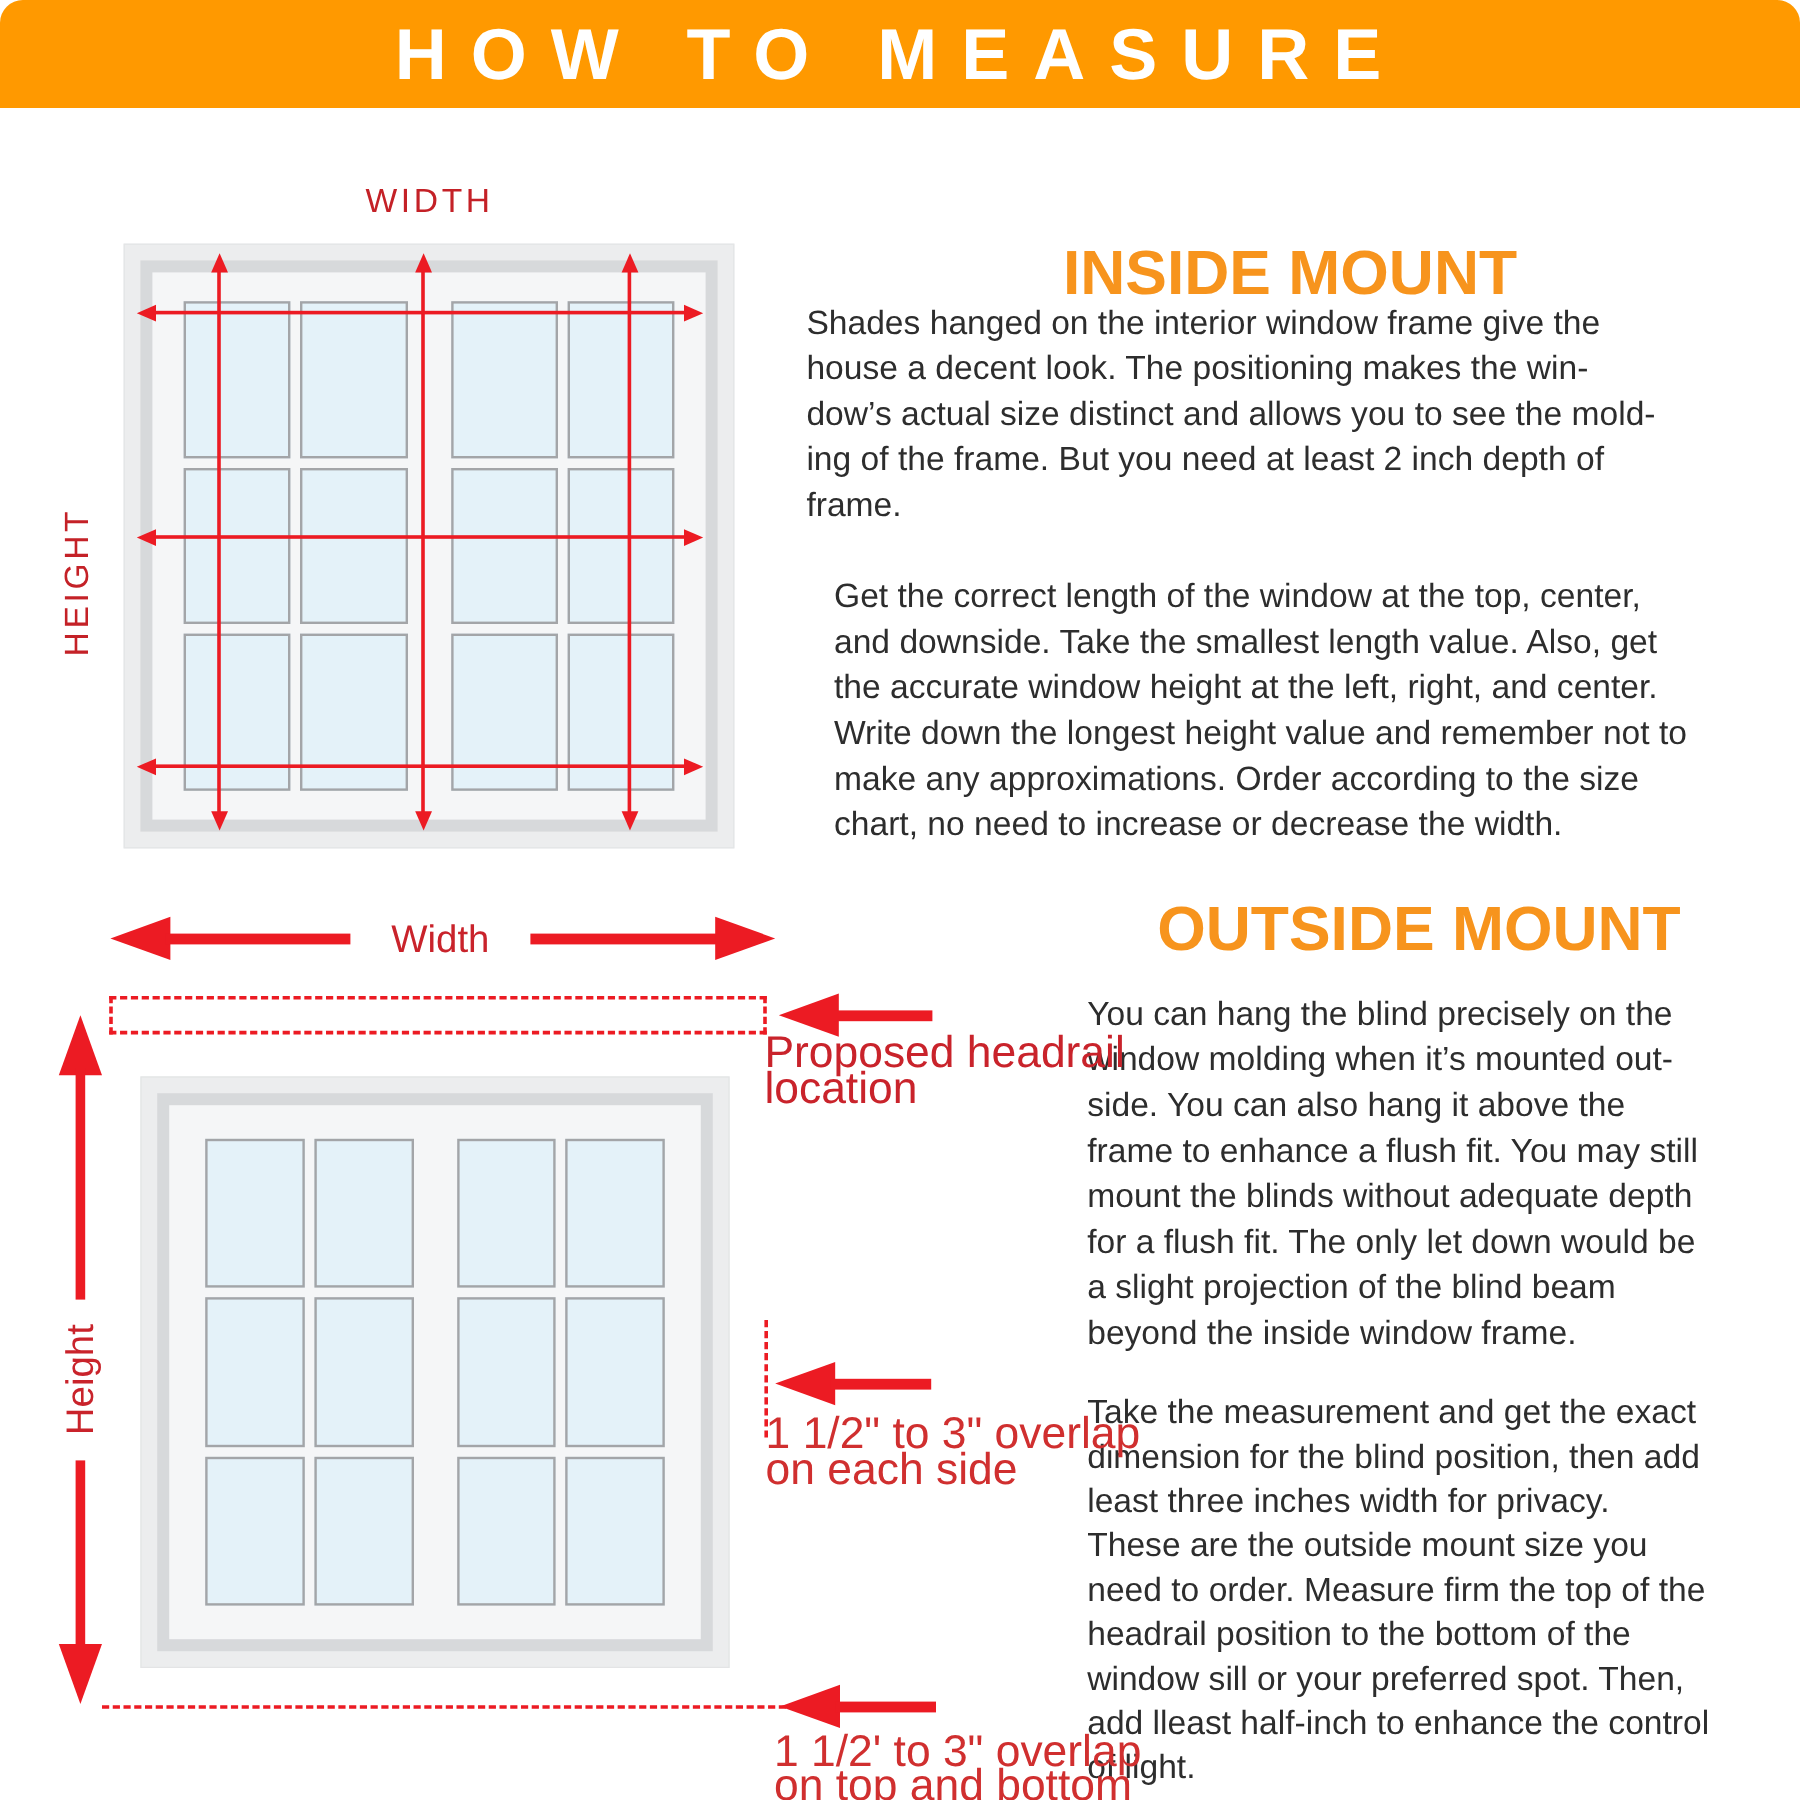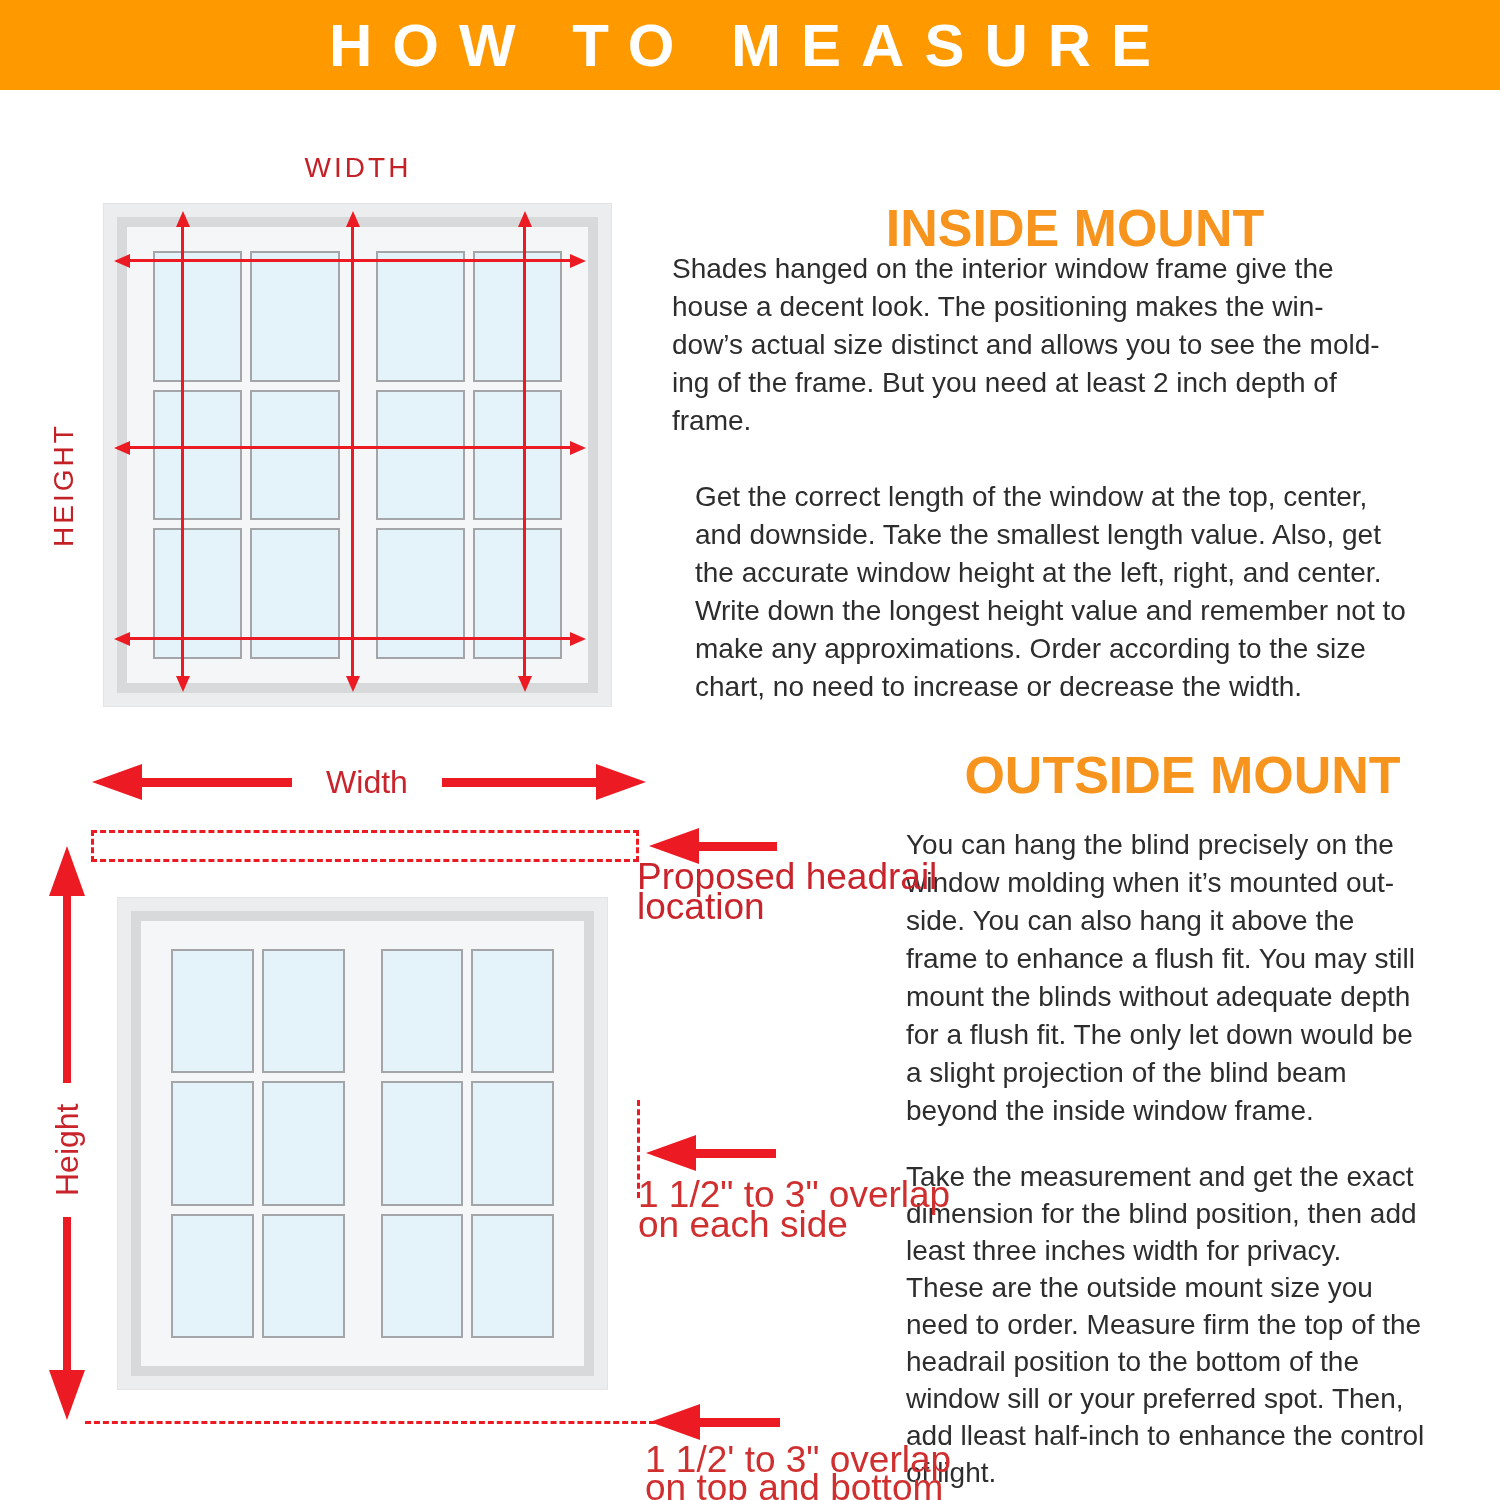--- a/index.html
+++ b/index.html
@@ -1,17 +1,17 @@
 <!DOCTYPE html>
 <html><head>
 <meta charset="utf-8">
 <style>
   html,body{margin:0;padding:0;background:#ffffff;}
   .canvas{position:relative;width:1500px;height:1500px;background:#ffffff;overflow:hidden;
-          font-family:"Liberation Sans","DejaVu Sans",sans-serif;}
+          font-family:"Liberation Sans","DejaVu Sans",sans-serif;border-radius:19px;}
 
   
   .header{position:absolute;left:0;top:0;width:1500px;height:90px;background:#FF9900;
           display:flex;align-items:center;justify-content:center;}
   .header h1{margin:0;color:#ffffff;font-size:60px;font-weight:bold;letter-spacing:20px;
              white-space:nowrap;}
 
   
   .sec-heading{position:absolute;color:#F7941D;font-size:52px;font-weight:bold;
                text-align:center;letter-spacing:0px;white-space:nowrap;}

